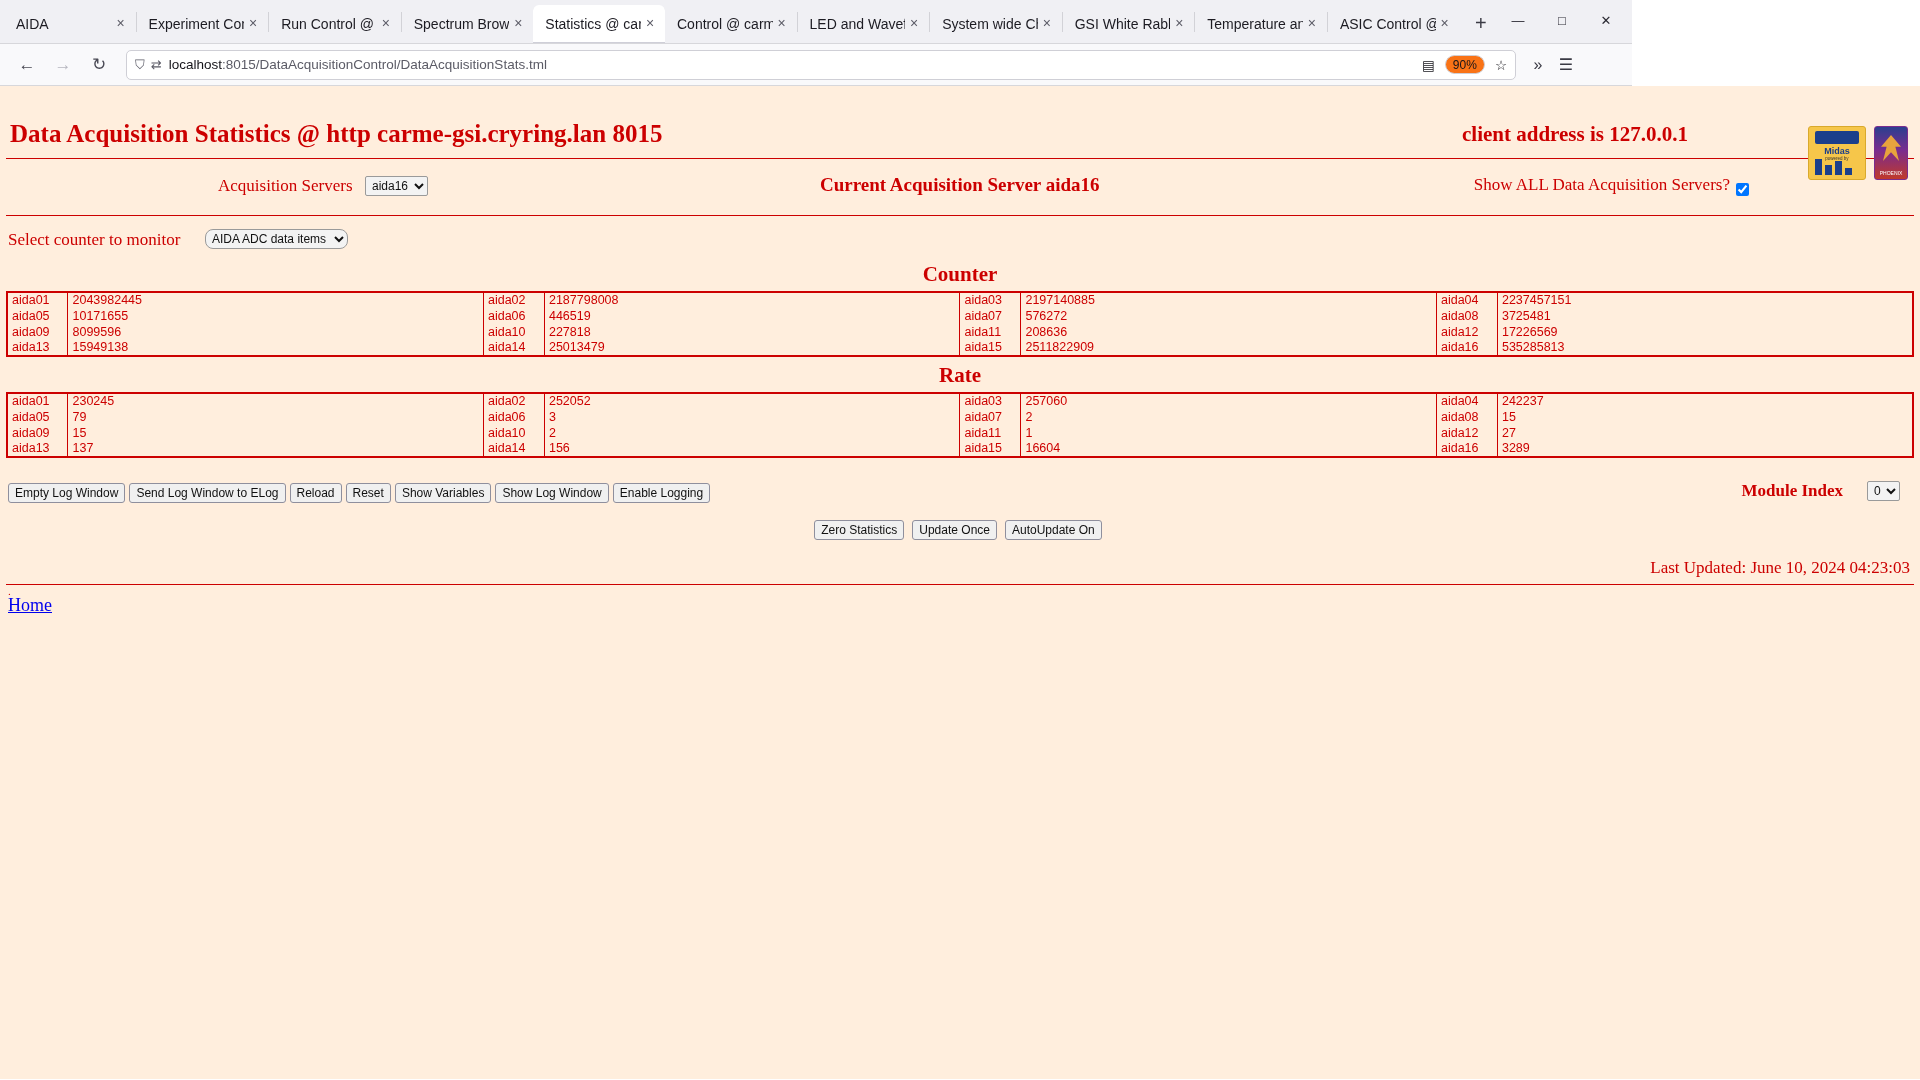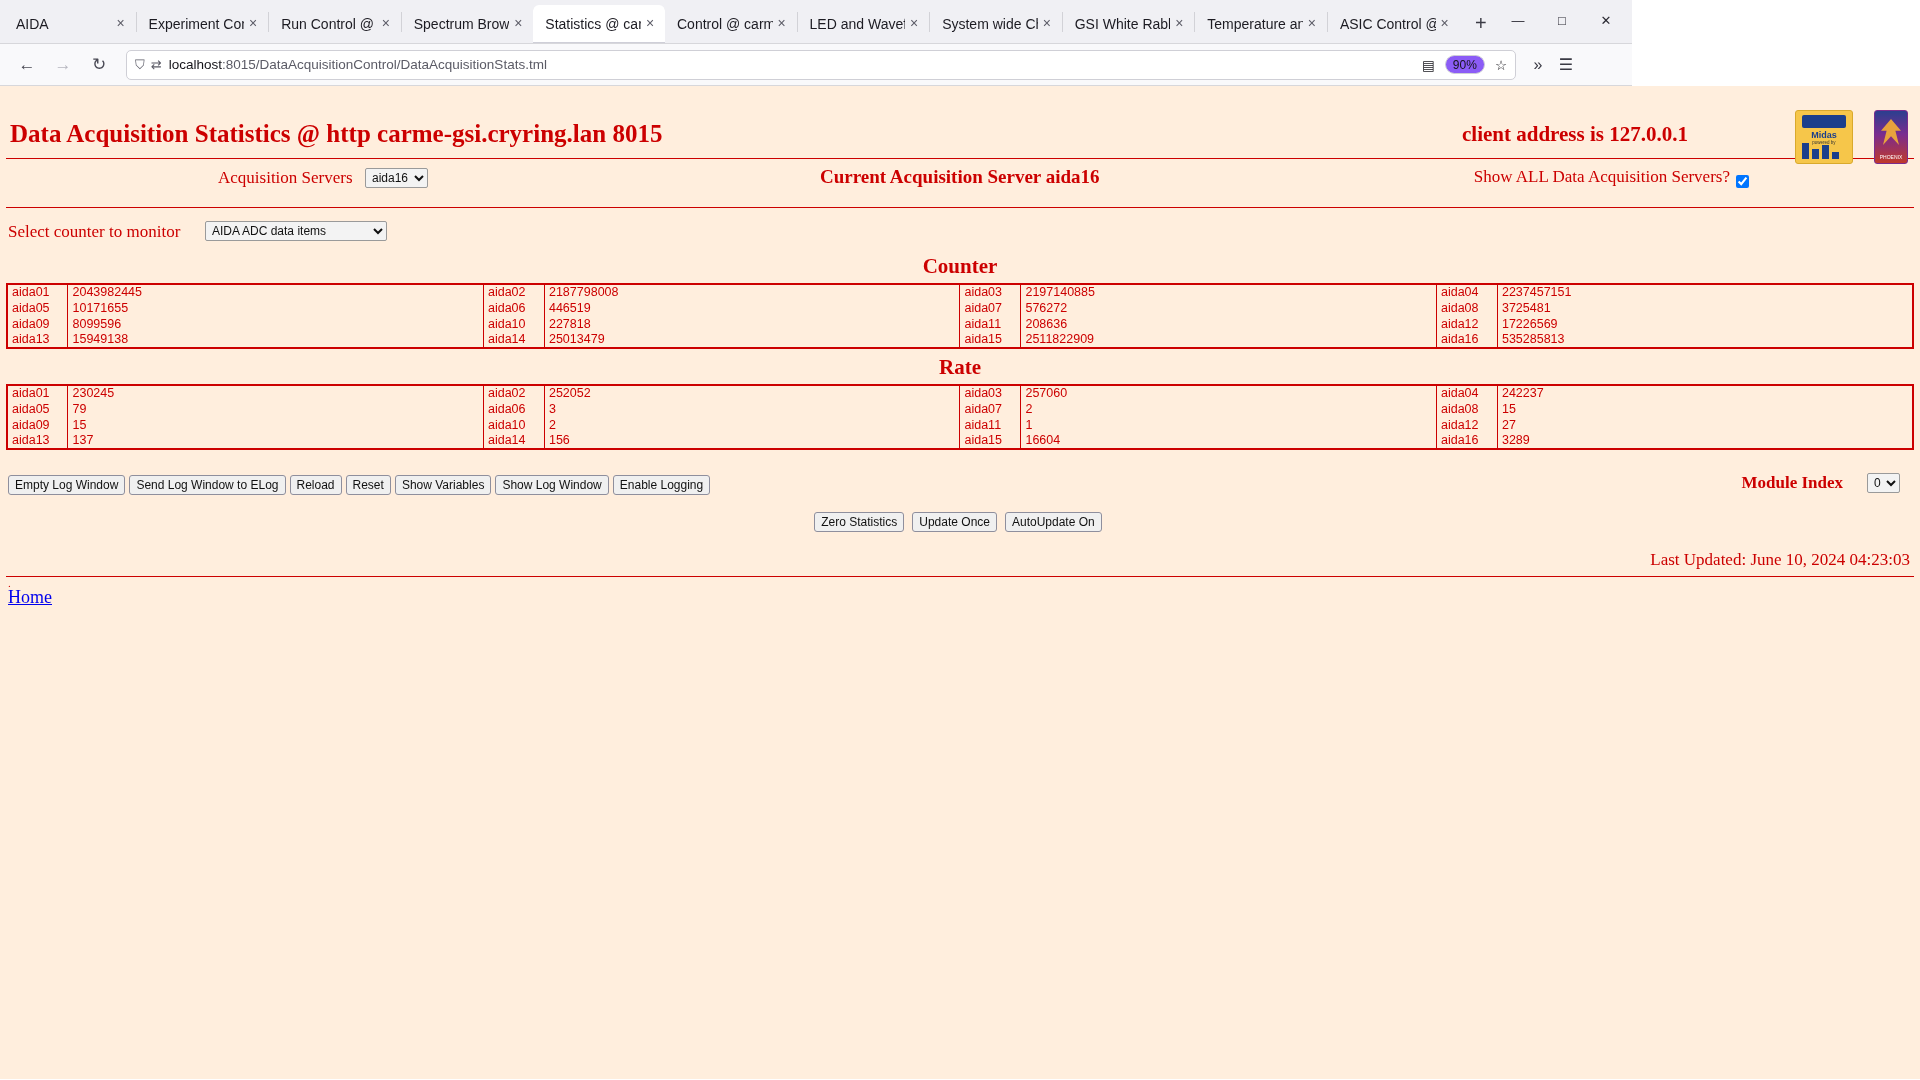--- a/index.html
+++ b/index.html
@@ -84,21 +84,21 @@
   }
   .urlbar .lock-ic { color: #5b5b66; font-size: 13px; margin-right: 6px; }
   .urlbar .split-ic { color: #5b5b66; font-size: 13px; margin-right: 8px; letter-spacing: -1px;}
   .urlbar .url-host { color: #15141a; }
   .urlbar .url-path { color: #5b5b66; }
   .urlbar .right-ics { margin-left: auto; display: flex; align-items: center; gap: 10px; }
   .zoombadge {
     font-size: 12px; color: #15141a;
     border: 1px solid #cfcfd6; border-radius: 10px;
     padding: 0 7px; height: 19px; line-height: 18px;
-    background: #8b5cf6;
+    background: #f97316;
   }
   .chev { font-size: 16px; color: #3a3a44; width: 28px; text-align: center; }
 
   
   .page {
     background: #ffeedd;
     width: 1920px;
     height: calc(1080px - 87px);
     position: relative;
     font-family: "Liberation Serif", serif;
@@ -113,21 +113,21 @@
     margin-top: 16px;
   }
   .hdr-title {
     font-size: 25px; font-weight: bold; color: #cc0000;
     font-family: "Liberation Serif", serif;
   }
   .hdr-client {
     position: absolute; left: 1462px; top: 20px;
     font-size: 21px; font-weight: bold; color: #cc0000;
   }
-  .logos { position: absolute; right: 12px; top: 8px; display: flex; gap: 21px; }
+  .logos { position: absolute; right: 12px; top: 24px; display: flex; gap: 8px; }
   .logo-midas {
     width: 58px; height: 54px; border-radius: 3px;
     background: #f6c64a;
     position: relative; overflow: hidden;
     border: 1px solid #d9a92c;
   }
   .logo-midas .m-top {
     position: absolute; top: 4px; left: 6px; right: 6px; height: 13px;
     background: #1b3f8b; border-radius: 2px;
   }
@@ -155,21 +155,21 @@
     background: #e8a33d; clip-path: polygon(50% 0%, 100% 45%, 72% 45%, 90% 100%, 50% 66%, 10% 100%, 28% 45%, 0% 45%);
   }
   .logo-phoenix .p-word {
     position: absolute; bottom: 3px; left: 0; right: 0; text-align: center;
     font-size: 5px; color: #fff; font-family: "Liberation Sans", sans-serif;
   }
 
   hr.rule { border: 0; border-top: 1px solid #cc0000; margin: 10px 6px 0 6px; }
 
   .row-servers {
-    position: relative; height: 38px; margin-top: 0; text-decoration: underline;
+    position: relative; height: 38px; margin-top: 8px; text-decoration: underline;
   }
   .lbl-acqservers {
     position: absolute; left: 218px; top: 9px;
     font-size: 17px; color: #cc0000;
   }
   .sel-server {
     position: absolute; left: 365px; top: 9px;
     font-family: "Liberation Sans", sans-serif;
     font-size: 12px; padding: 1px 2px;
     border: 1px solid #9a9a9a; background: #f3f3f3; color: #111;
@@ -188,25 +188,25 @@
     width: 13px; height: 13px;
   }
 
   .row-counter-sel { position: relative; height: 32px; margin-top: 8px; }
   .lbl-counter {
     position: absolute; left: 8px; top: 6px;
     font-size: 17px; color: #cc0000;
   }
   .sel-counter {
     position: absolute; left: 205px; top: 5px;
-    width: 182px;
+    width: 143px;
     font-family: "Liberation Sans", sans-serif;
     font-size: 12px; padding: 1px 2px;
     border: 1px solid #9a9a9a; background: #f3f3f3; color: #111;
-    border-radius: 2px;
+    border-radius: 8px;
   }
 
   .section-title {
     text-align: center; font-size: 21px; font-weight: bold; color: #cc0000;
     margin: 6px 0 4px 0;
   }
 
   table.stats {
     width: calc(100% - 12px);
     margin: 0 6px;

